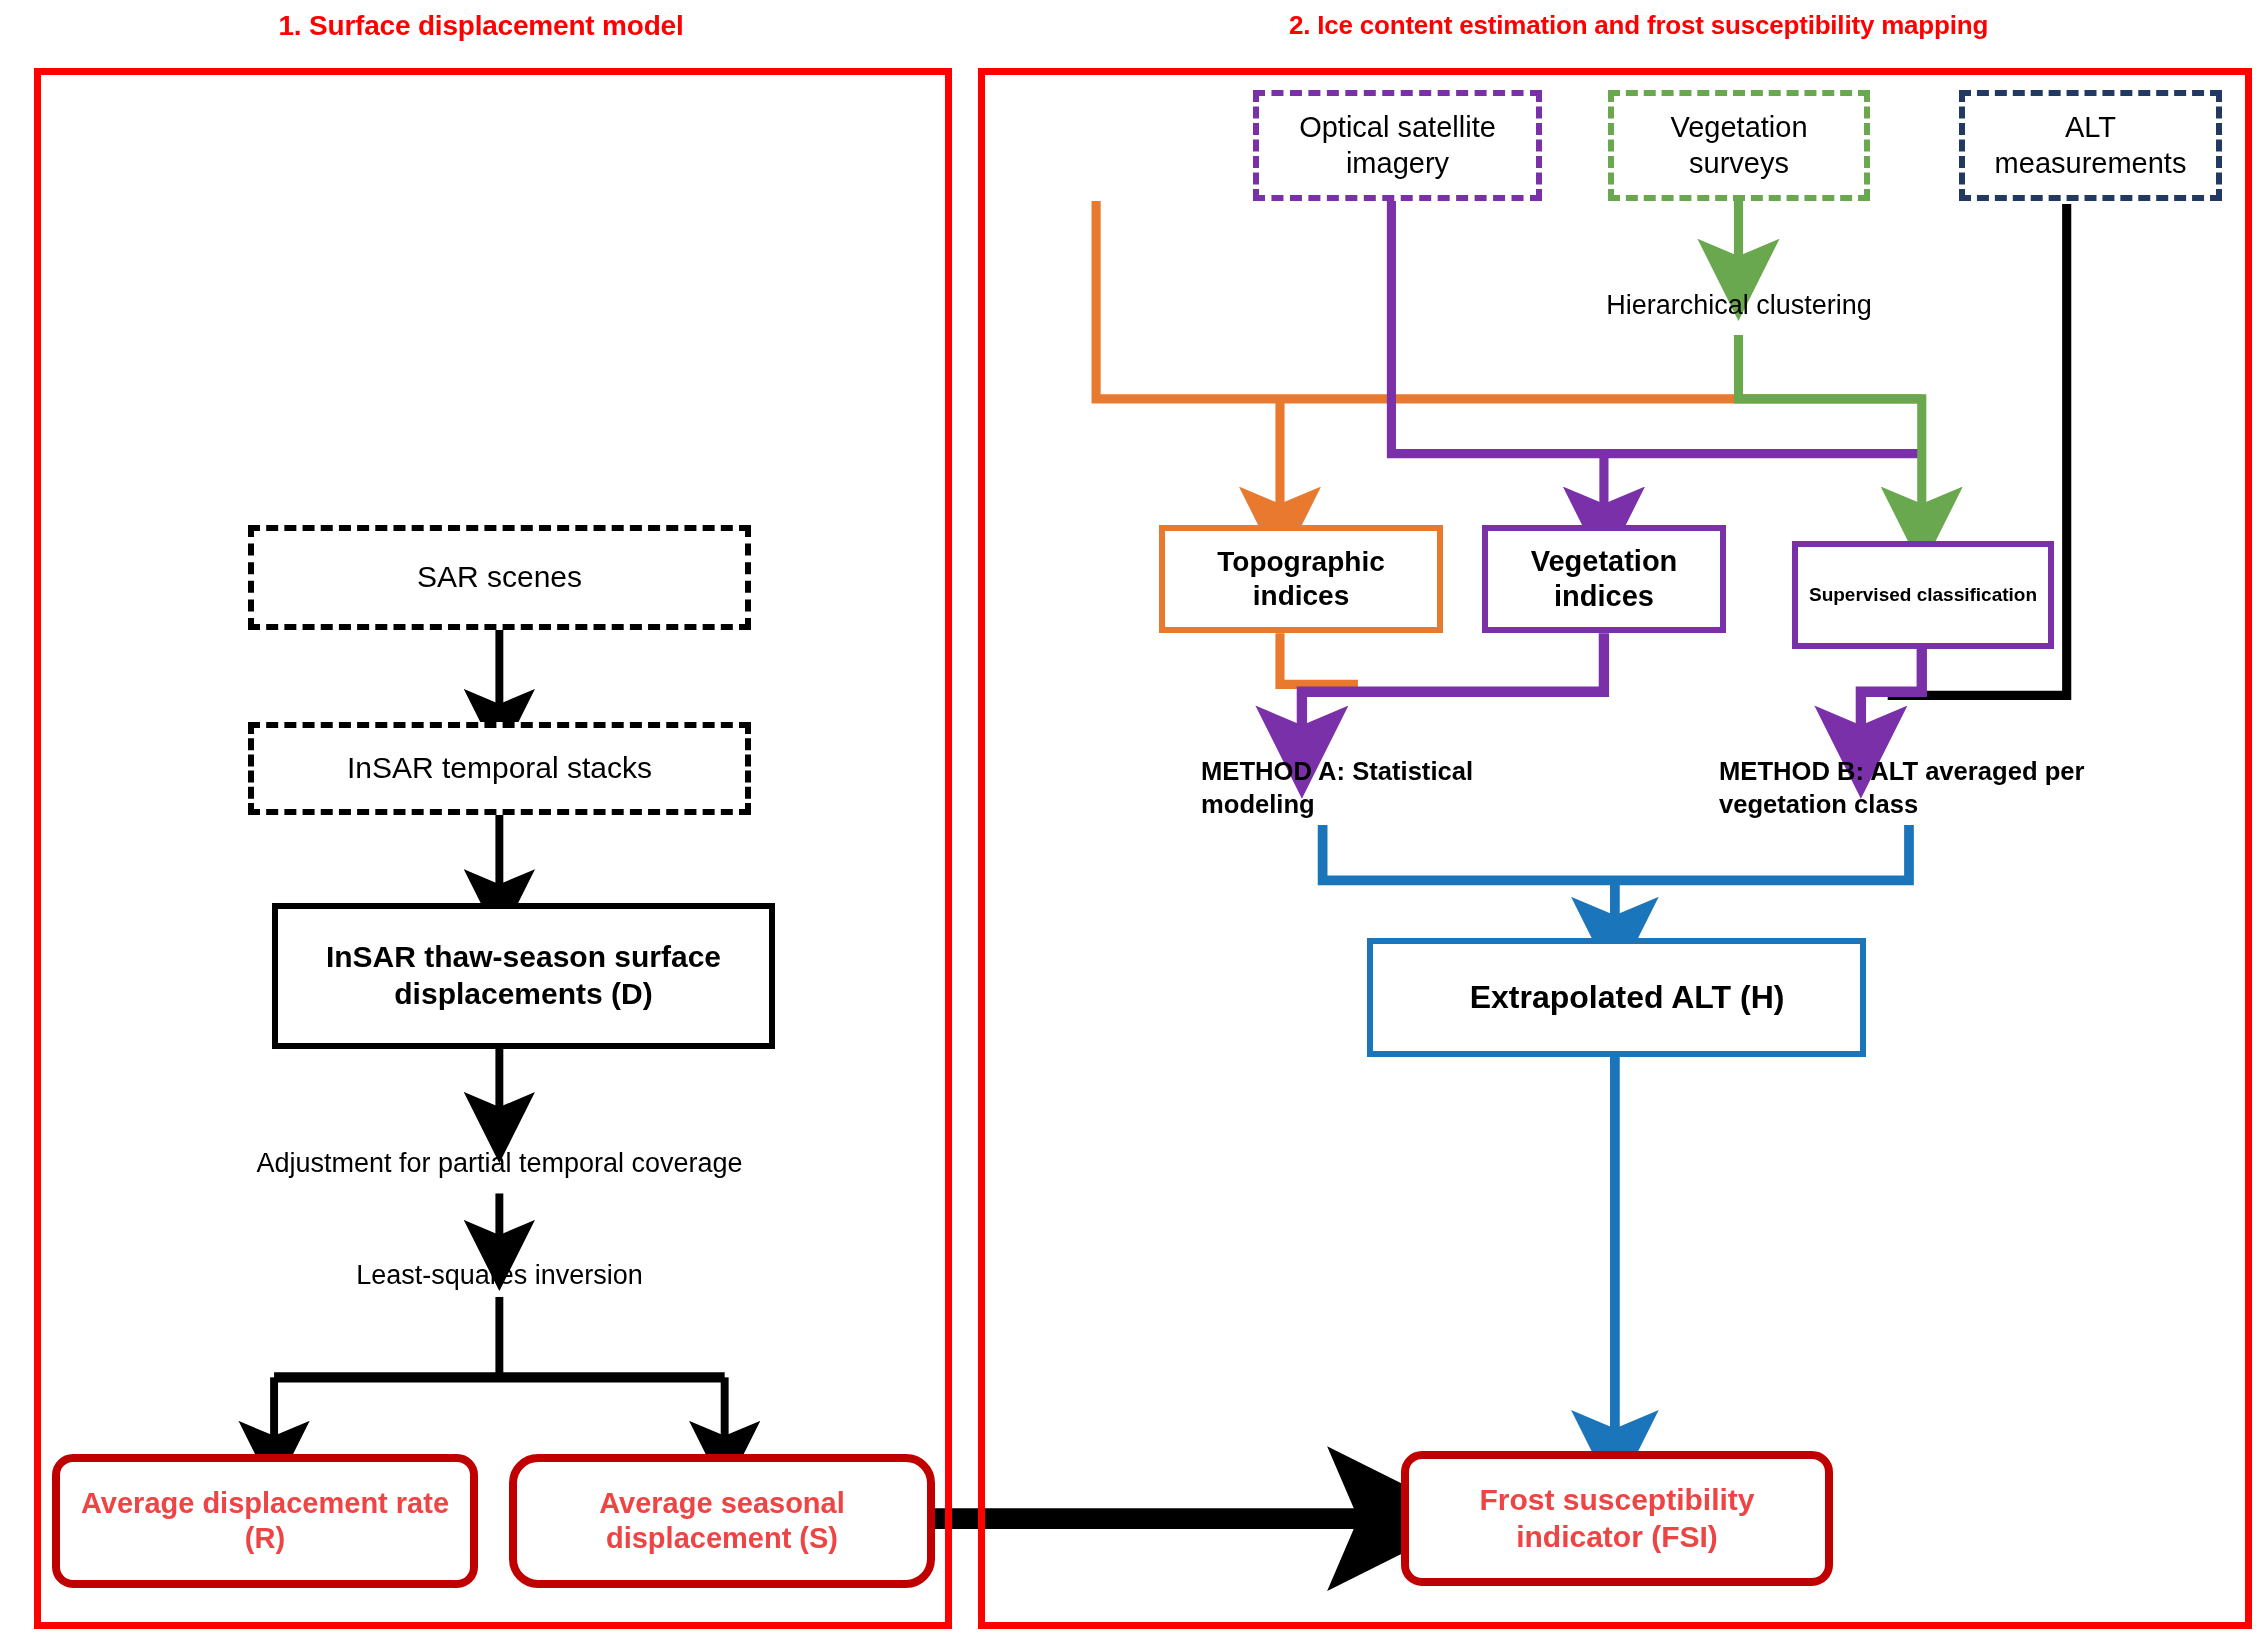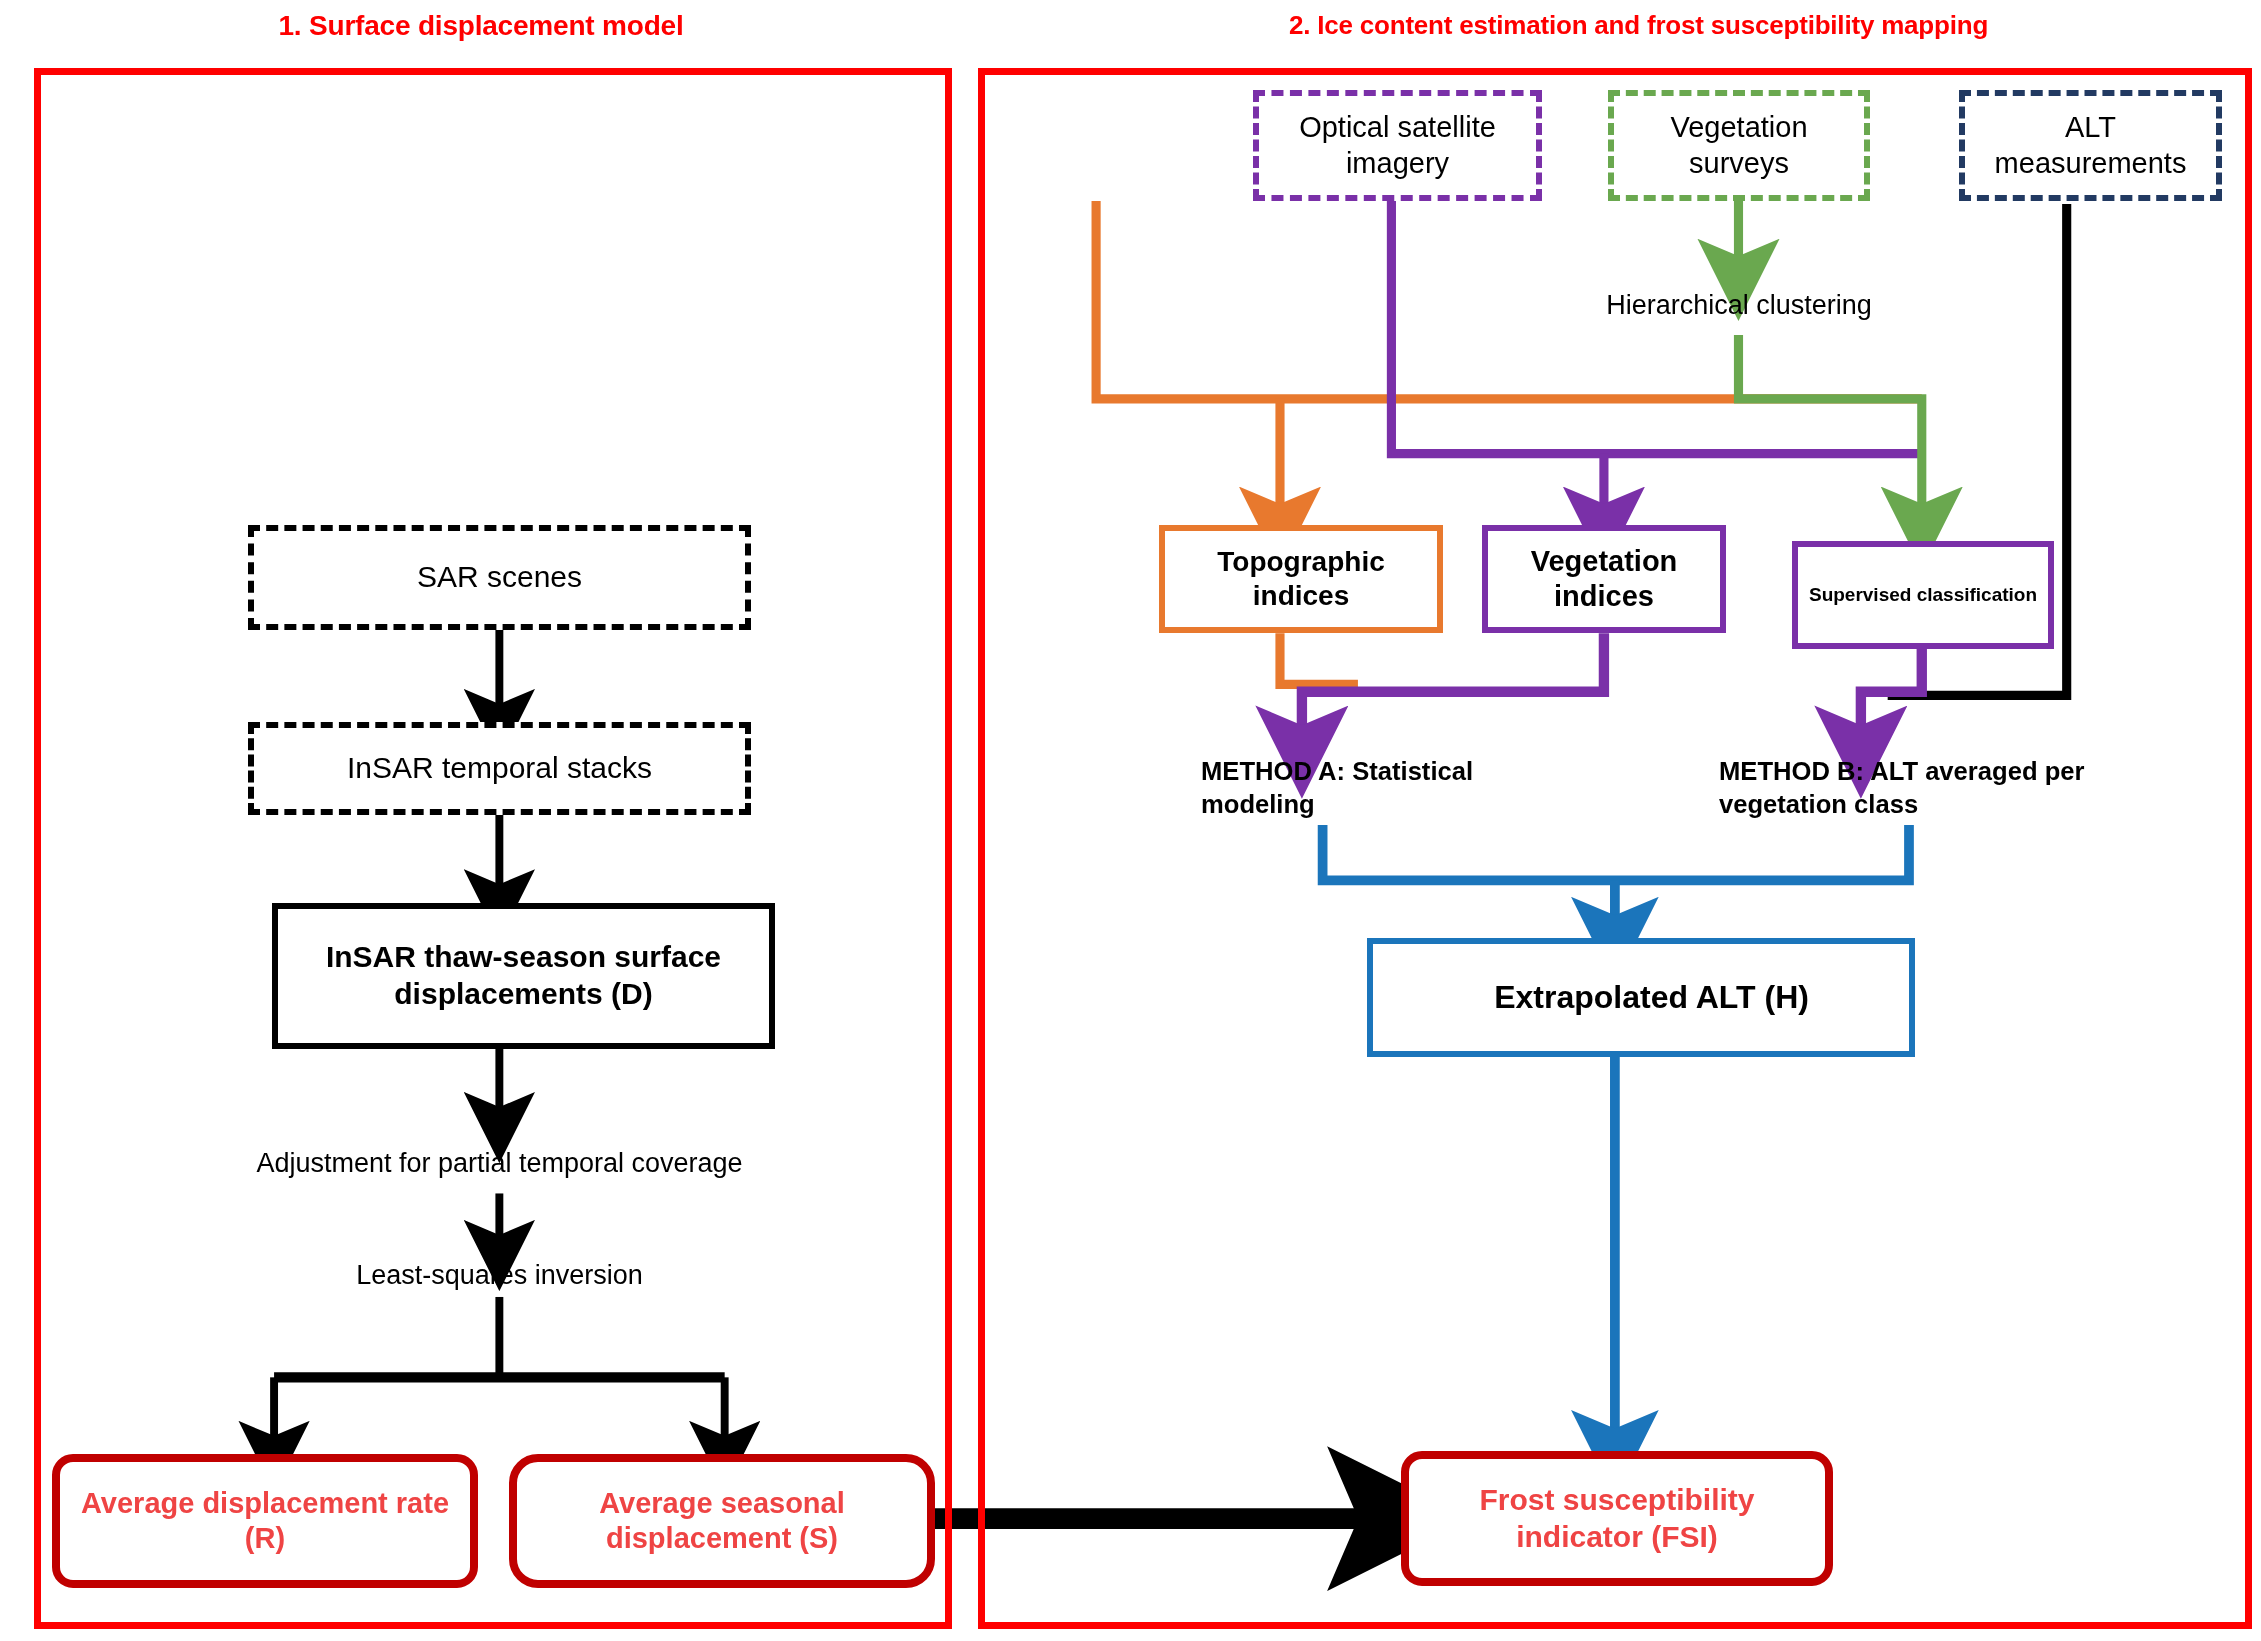--- a/index.html
+++ b/index.html
@@ -157,18 +157,18 @@
   <div class="node solid-box" style="left:1159px;top:525px;width:284px;height:108px;border-color:#E8792E;font-size:28px;">Topographic indices</div>
 
   <div class="node solid-box" style="left:1482px;top:525px;width:244px;height:108px;border-color:#7A30A8;font-size:29px;">Vegetation indices</div>
 
   <div class="node solid-box" style="left:1792px;top:525px;width:262px;height:108px;border-color:#7A30A8;font-size:19px;margin-top:16px;">Supervised classification</div>
 
   <div class="plain-label bold left" style="left:1201px;top:748px;width:317px;height:79px;font-size:25.6px;">METHOD A: Statistical modeling</div>
 
   <div class="plain-label bold left" style="left:1719px;top:748px;width:390px;height:79px;font-size:25.6px;">METHOD B:  ALT averaged per vegetation class</div>
 
-  <div class="node solid-box" style="left:1367px;top:938px;width:548px;height:119px;border-color:#1B75BB;font-size:32px;padding-left:26px;">Extrapolated ALT (H)</div>
+  <div class="node solid-box" style="left:1367px;top:938px;width:499px;height:119px;border-color:#1B75BB;font-size:32px;padding-left:26px;">Extrapolated ALT (H)</div>
 
   <div class="node rounded-red" style="left:1401px;top:1451px;width:432px;height:135px;font-size:30px;">Frost susceptibility indicator (FSI)</div>
 
 </div>
 
 
 </body></html>

